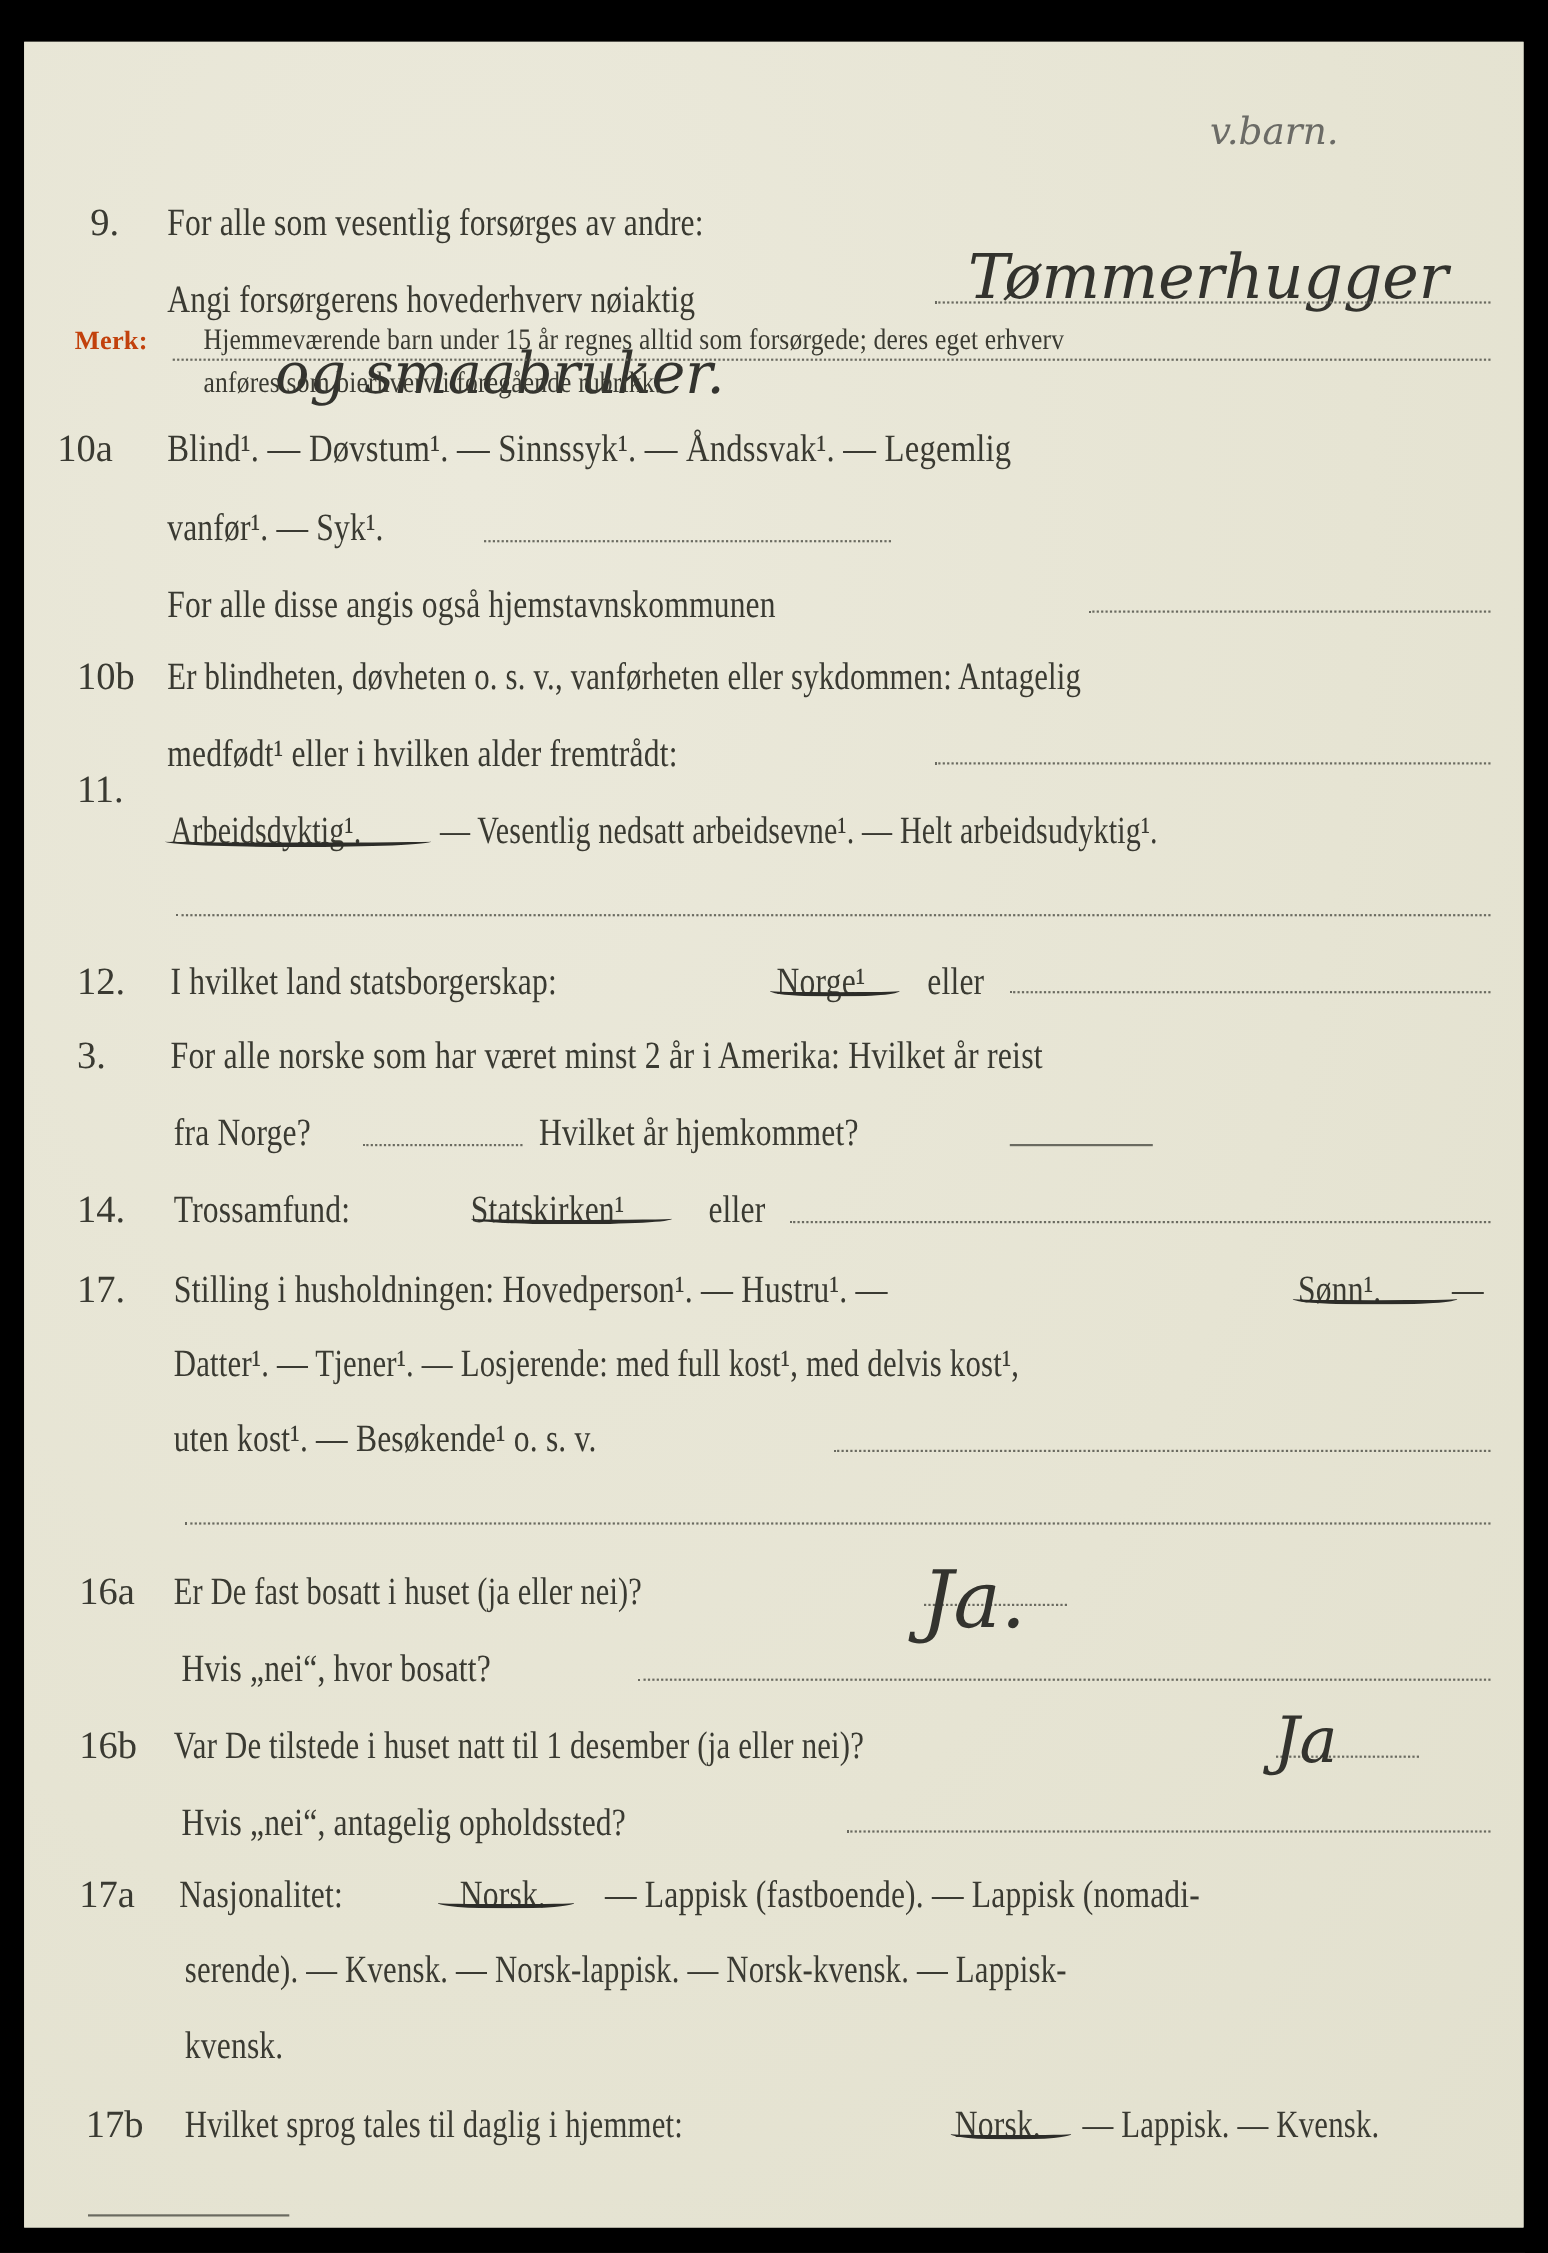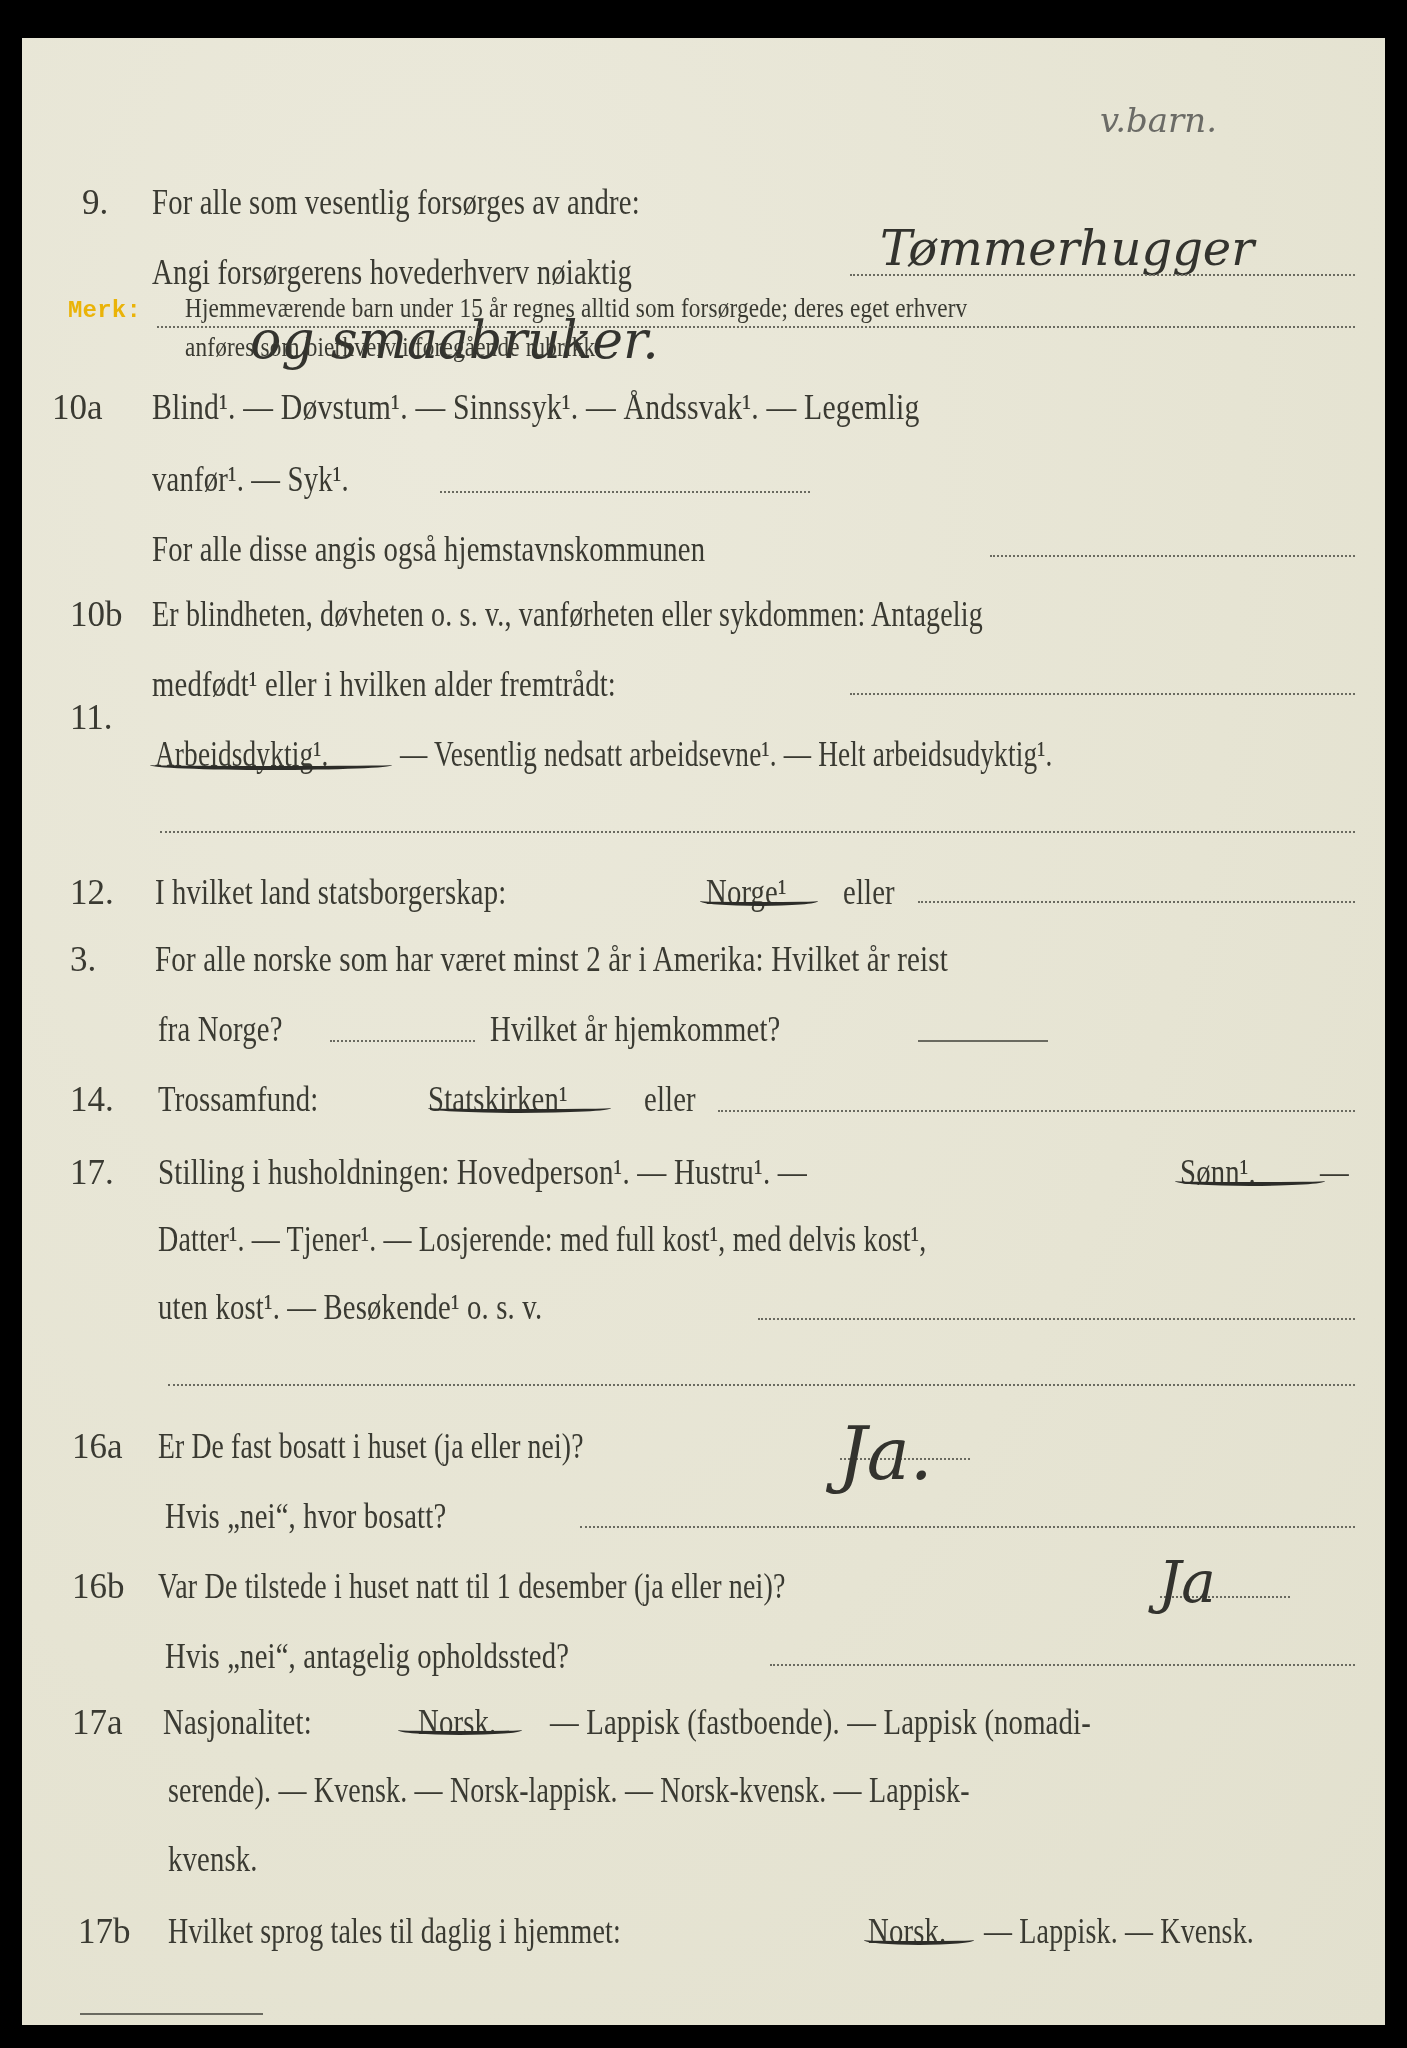--- a/index.html
+++ b/index.html
@@ -9,39 +9,39 @@
     background:#e8e6d6;
     background-image: radial-gradient(ellipse at 30% 20%, #ebe9db 0%, #e6e4d3 60%, #e2e0ce 100%);
   }
   .t {
     position:absolute; font-family:"Liberation Serif","DejaVu Serif",serif;
     color:#3a3a32; font-size:35px; letter-spacing:0.2px; white-space:nowrap;
     transform-origin:left top; transform:scaleX(0.82);
   }
   .num { position:absolute; font-family:"Liberation Serif","DejaVu Serif",serif; color:#3a3a32; font-size:35px; }
   .small { font-size:27px; transform:scaleX(0.86); }
-  .merk { font-family:Liberation Mono, monospace; font-weight:bold; font-size:24px; color:#eab308; transform:none; }
+  .merk { font-family:Liberation Serif, serif; font-weight:bold; font-size:24px; color:#c2410c; transform:none; }
   .dots { position:absolute; height:0; border-top:2px dotted #6a6a60; }
   .solid { position:absolute; height:0; border-top:2px solid #6a6a60; }
   .ul { position:absolute; height:6px; border-bottom:4px solid #2c2c28; border-radius:50%; }
   .hw {
     position:absolute; font-family:"DejaVu Serif",serif; font-style:italic;
     color:#33332e; white-space:nowrap;
   }
 </style>
 </head>
 <body>
 
 <div class="paper"></div>
 
 <div class="num" style="left:82px;top:183px">9.</div>
 <div class="t" style="left:152px;top:183px">For alle som vesentlig forsørges av andre:</div>
 <div class="t" style="left:152px;top:253px">Angi forsørgerens hovederhverv nøiaktig</div>
 <div class="hw" style="left:1100px;top:100px;font-size:34px;color:#6b6b66">v.barn.</div>
-<div class="hw" style="left:880px;top:220px;font-size:48px">Tømmerhugger</div>
+<div class="hw" style="left:880px;top:220px;font-size:56px">Tømmerhugger</div>
 <div class="dots" style="left:850px;top:274px;width:505px"></div>
 <div class="hw" style="left:250px;top:310px;font-size:52px">og smaabruker.</div>
 <div class="dots" style="left:157px;top:326px;width:1198px"></div>
 
 <div class="t merk" style="left:68px;top:297px">Merk:</div>
 <div class="t small" style="left:185px;top:293px">Hjemmeværende barn under 15 år regnes alltid som forsørgede; deres eget erhverv</div>
 <div class="t small" style="left:185px;top:332px">anføres som bierhverv i foregående rubrikk.</div>
 
 <div class="num" style="left:52px;top:388px">10a</div>
 <div class="t" style="left:152px;top:388px;transform:scaleX(0.85)">Blind¹. — Døvstum¹. — Sinnssyk¹. — Åndssvak¹. — Legemlig</div>

